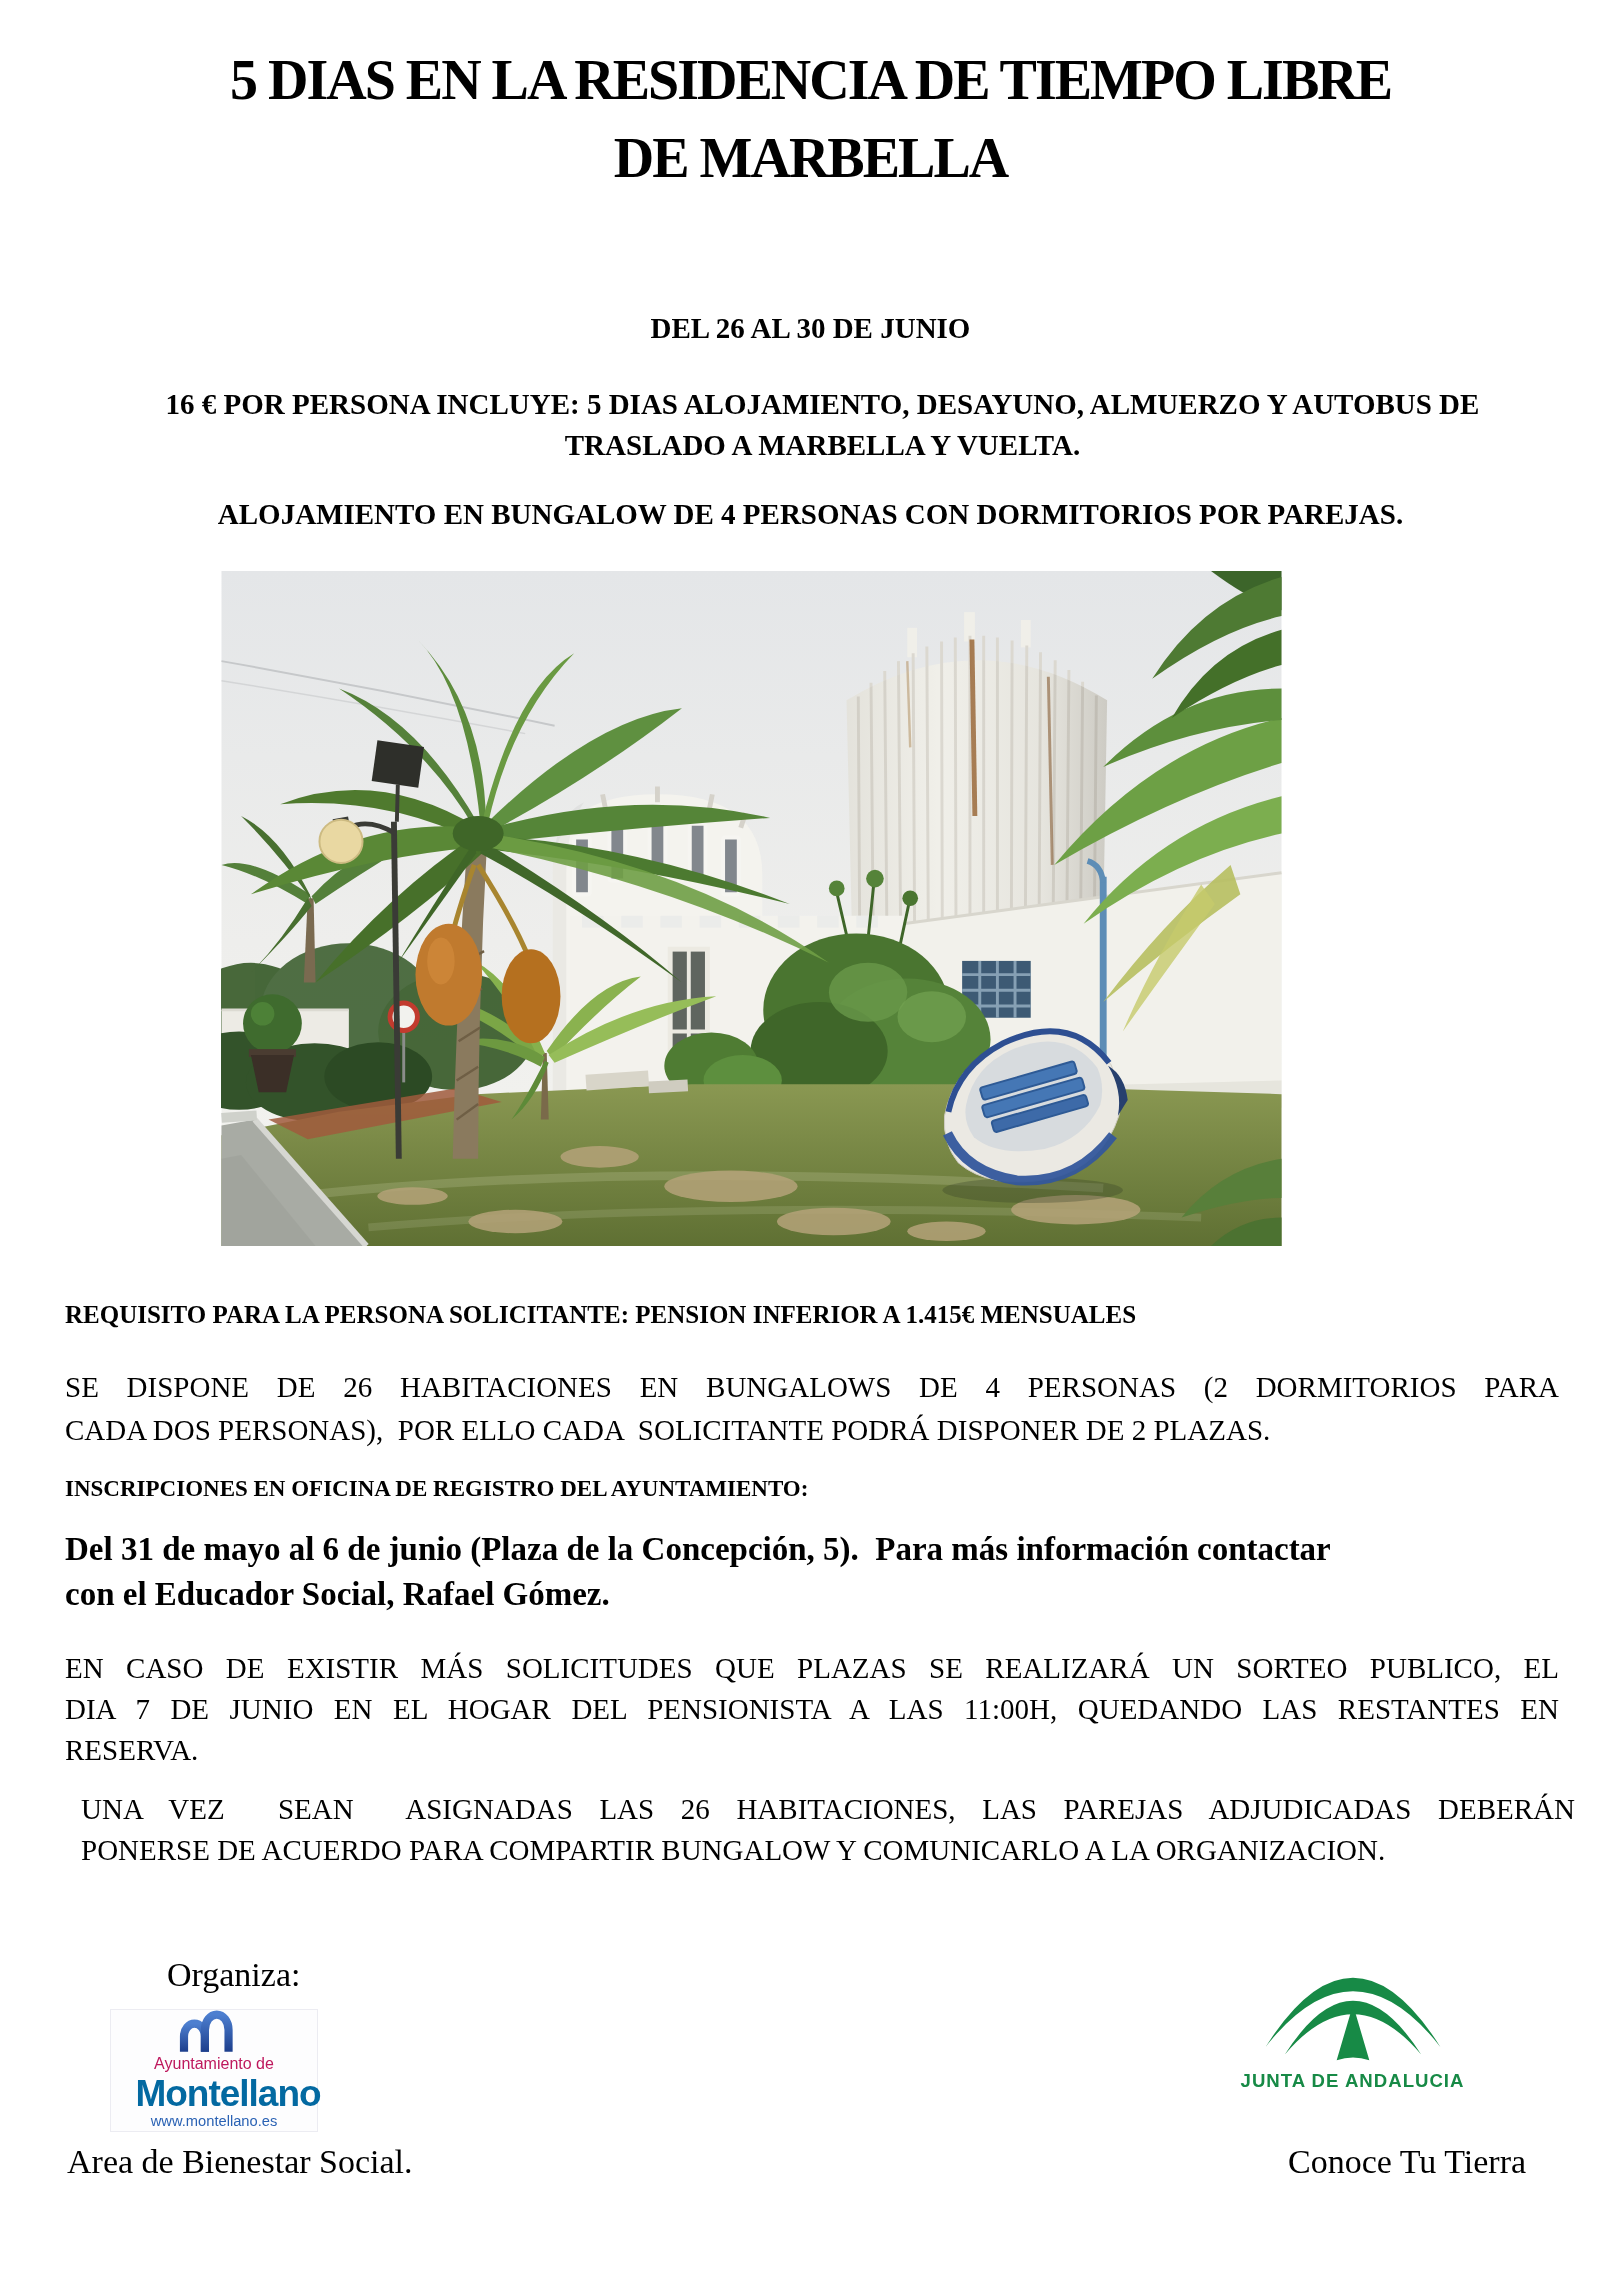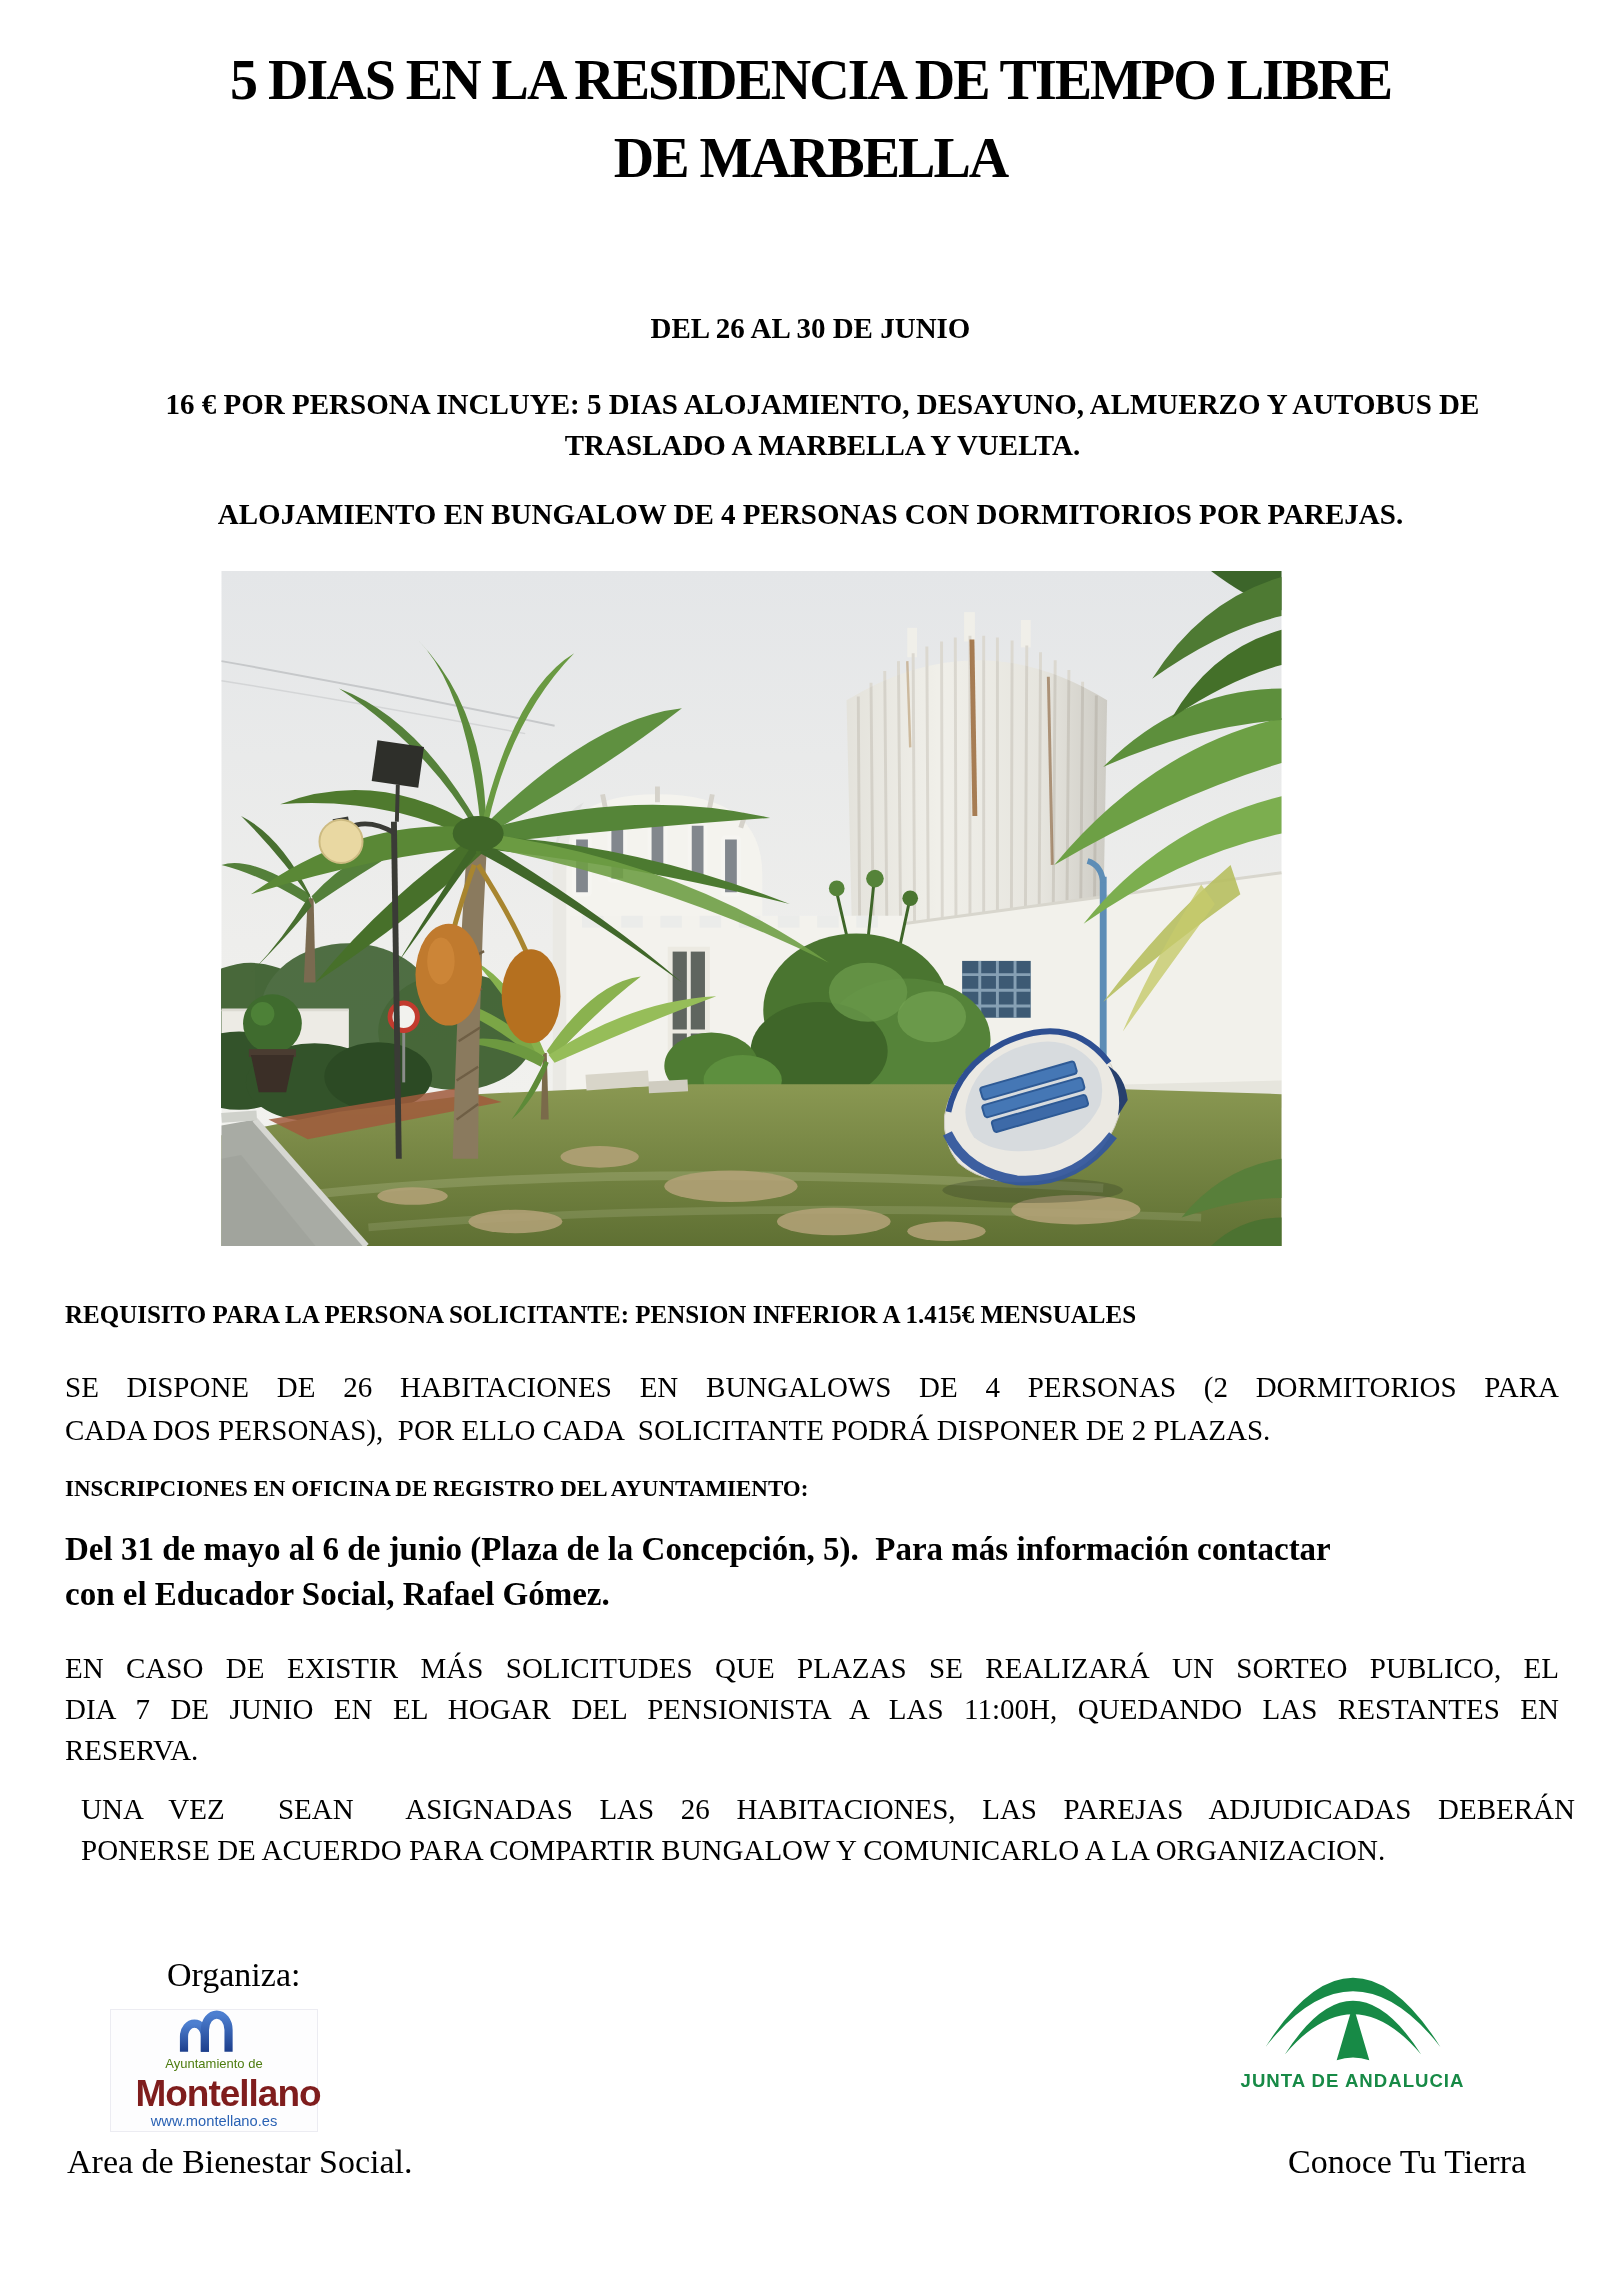--- a/index.html
+++ b/index.html
@@ -31,22 +31,22 @@
   .jblock div:last-child{text-align:left;text-align-last:left;}
   .lblock div{text-align:left;white-space:pre-wrap;}
   .cblock div{text-align:center;white-space:pre-wrap;}
   
   #logo-montellano{
     left:110px;top:2009px;width:208px;height:123px;
     display:flex;flex-direction:column;align-items:center;justify-content:flex-start;
     background:#fdfdfe;border:1px solid #ececf2;box-sizing:border-box;
     font-family:"Liberation Sans","DejaVu Sans",sans-serif;
   }
-  #logo-montellano .l1{font-size:13px;line-height:21.6px;color:#4d7c0f;margin-top:1px;}
-  #logo-montellano .l2{font-size:37px;line-height:39px;font-weight:bold;color:#7f1d1d;letter-spacing:-1px;margin-left:28px;}
+  #logo-montellano .l1{font-size:16px;line-height:21.6px;color:#be185d;margin-top:1px;}
+  #logo-montellano .l2{font-size:37px;line-height:39px;font-weight:bold;color:#0369a1;letter-spacing:-1px;margin-left:28px;}
   #logo-montellano .l3{font-size:14.7px;line-height:17.6px;font-weight:normal;color:#2a62b4;}
   
   #logo-junta{
     left:1237px;top:1972px;width:231px;height:137px;
     display:flex;flex-direction:column;align-items:center;
     font-family:"Liberation Sans","DejaVu Sans",sans-serif;
   }
   #logo-junta .jname{font-size:18.6px;line-height:21.6px;font-weight:bold;color:#178a46;letter-spacing:1px;margin-top:2px;white-space:nowrap;}
 </style>
 </head>

